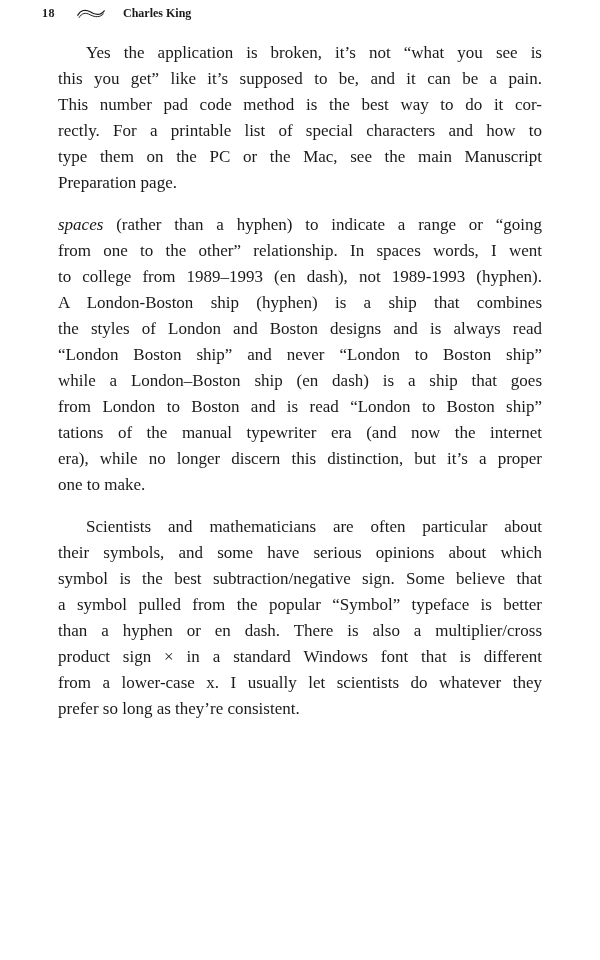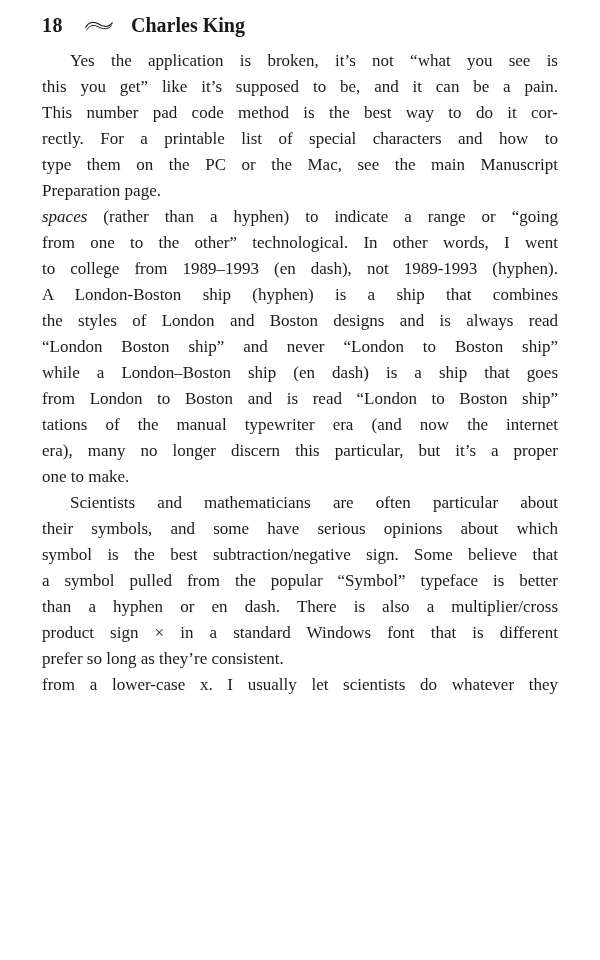--- a/index.html
+++ b/index.html
@@ -12,31 +12,30 @@
     font-family: "Liberation Serif", serif;
     box-sizing: border-box;
     padding: 2px 42px 0 42px;
     overflow: hidden;
   }
   .running-header {
     display: flex;
     align-items: center;
     height: 22px;
     font-weight: bold;
-    font-size: 20px;
-    margin-top: 12px;
+    font-size: 12px;
   }
   .running-header .pagenum { letter-spacing: 0.5px; }
   .running-header .ornament {
     display: inline-flex;
     align-items: center;
     margin: 0 17px 0 21px;
   }
   .body-text { margin-top: 12px; }
-  .para { margin: 0; }
+  .para { margin: 16px; }
   .line {
     font-size: 17px;
     line-height: 26px;
     text-align: justify;
     text-align-last: justify;
     white-space: normal;
     height: 26px;
     overflow: hidden;
   }
   .line.last { text-align-last: left; }
@@ -63,36 +62,36 @@
       <div class="para">
         <div class="line indent"><span>Yes the application is broken, it’s not “what you see is</span></div>
         <div class="line"><span>this you get” like it’s supposed to be, and it can be a pain.</span></div>
         <div class="line"><span>This number pad code method is the best way to do it cor-</span></div>
         <div class="line"><span>rectly. For a printable list of special characters and how to</span></div>
         <div class="line"><span>type them on the PC or the Mac, see the main Manuscript</span></div>
         <div class="line last"><span>Preparation page.</span></div>
       </div>
       <div class="para">
         <div class="line"><em>spaces</em><span> (rather than a hyphen) to indicate a range or “going</span></div>
-        <div class="line"><span>from one to the other” technological. In other words, I went</span></div>
+        <div class="line"><span>from one to the other” relationship. In spaces words, I went</span></div>
         <div class="line"><span>to college from 1989–1993 (en dash), not 1989-1993 (hyphen).</span></div>
         <div class="line"><span>A London-Boston ship (hyphen) is a ship that combines</span></div>
         <div class="line"><span>the styles of London and Boston designs and is always read</span></div>
         <div class="line"><span>“London Boston ship” and never “London to Boston ship”</span></div>
         <div class="line"><span>while a London–Boston ship (en dash) is a ship that goes</span></div>
         <div class="line"><span>from London to Boston and is read “London to Boston ship”</span></div>
         <div class="line"><span>tations of the manual typewriter era (and now the internet</span></div>
-        <div class="line"><span>era), many no longer discern this particular, but it’s a proper</span></div>
+        <div class="line"><span>era), while no longer discern this distinction, but it’s a proper</span></div>
         <div class="line last"><span>one to make.</span></div>
       </div>
       <div class="para">
         <div class="line indent"><span>Scientists and mathematicians are often particular about</span></div>
         <div class="line"><span>their symbols, and some have serious opinions about which</span></div>
         <div class="line"><span>symbol is the best subtraction/negative sign. Some believe that</span></div>
         <div class="line"><span>a symbol pulled from the popular “Symbol” typeface is better</span></div>
         <div class="line"><span>than a hyphen or en dash. There is also a multiplier/cross</span></div>
         <div class="line"><span>product sign × in a standard Windows font that is different</span></div>
+        <div class="line"><span>from a lower-case x. I usually let scientists do whatever they</span></div>
         <div class="line last"><span>prefer so long as they’re consistent.</span></div>
-        <div class="line"><span>from a lower-case x. I usually let scientists do whatever they</span></div>
       </div>
     </div>
 
 </div>
 
 </body></html>

